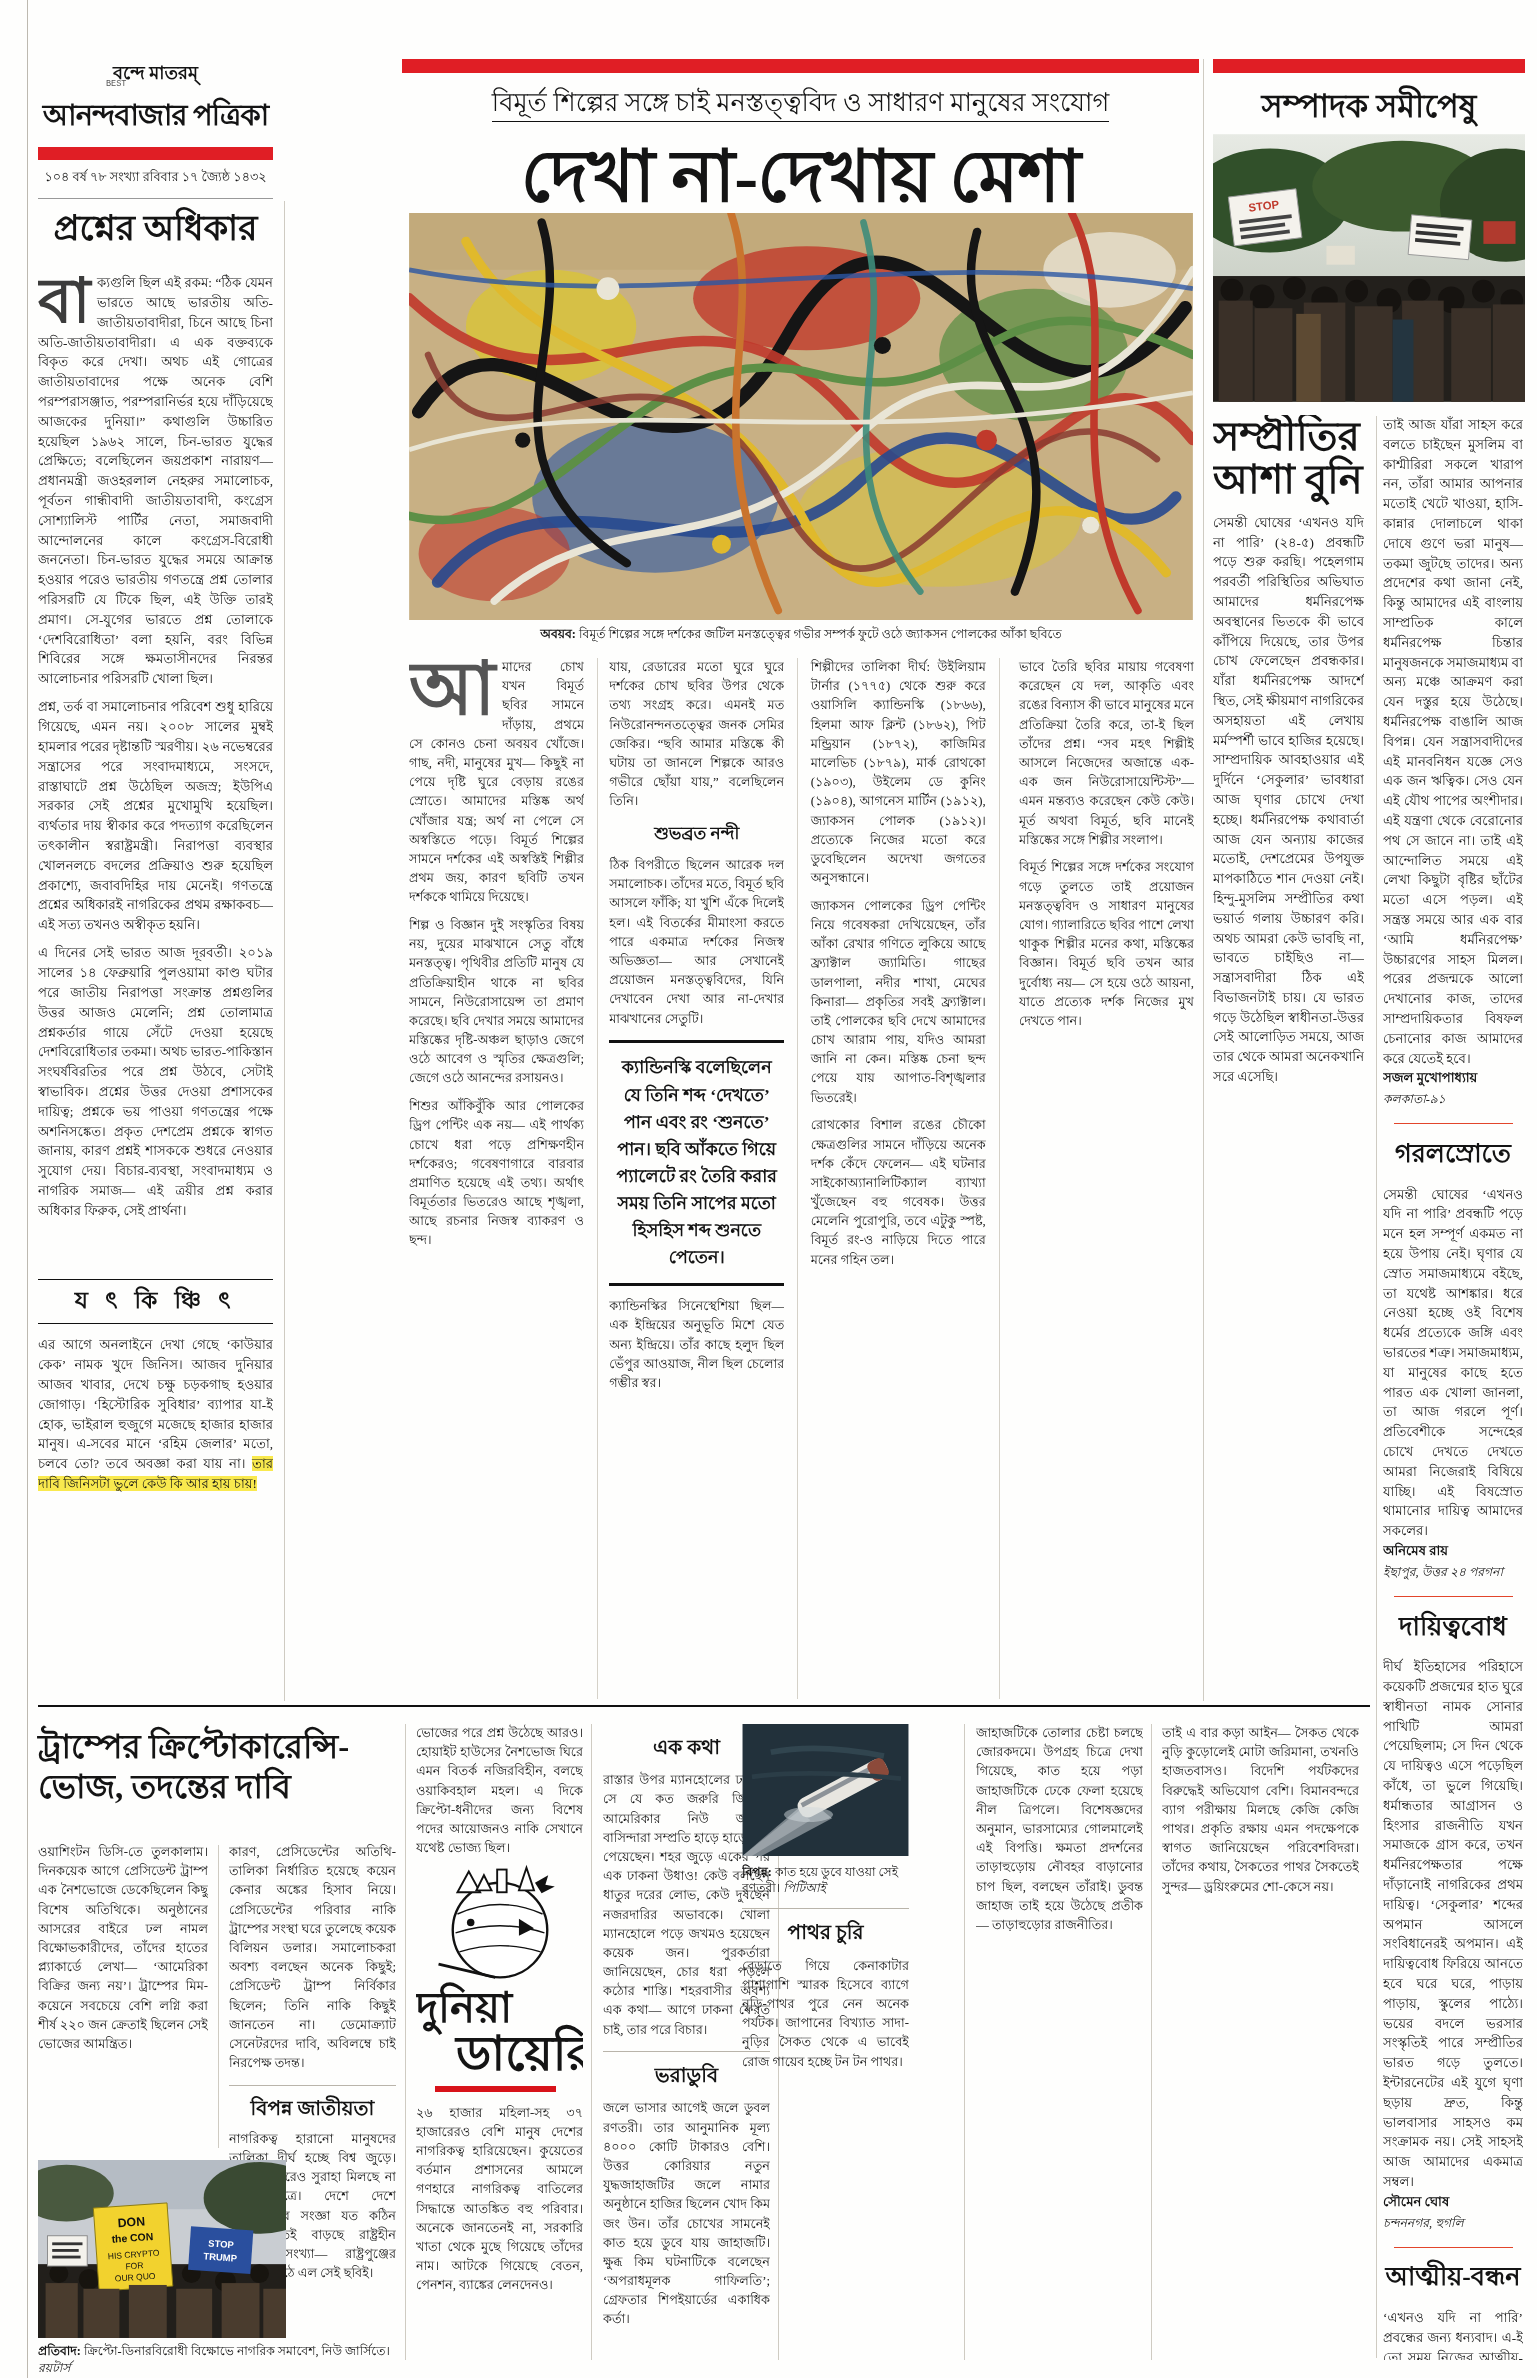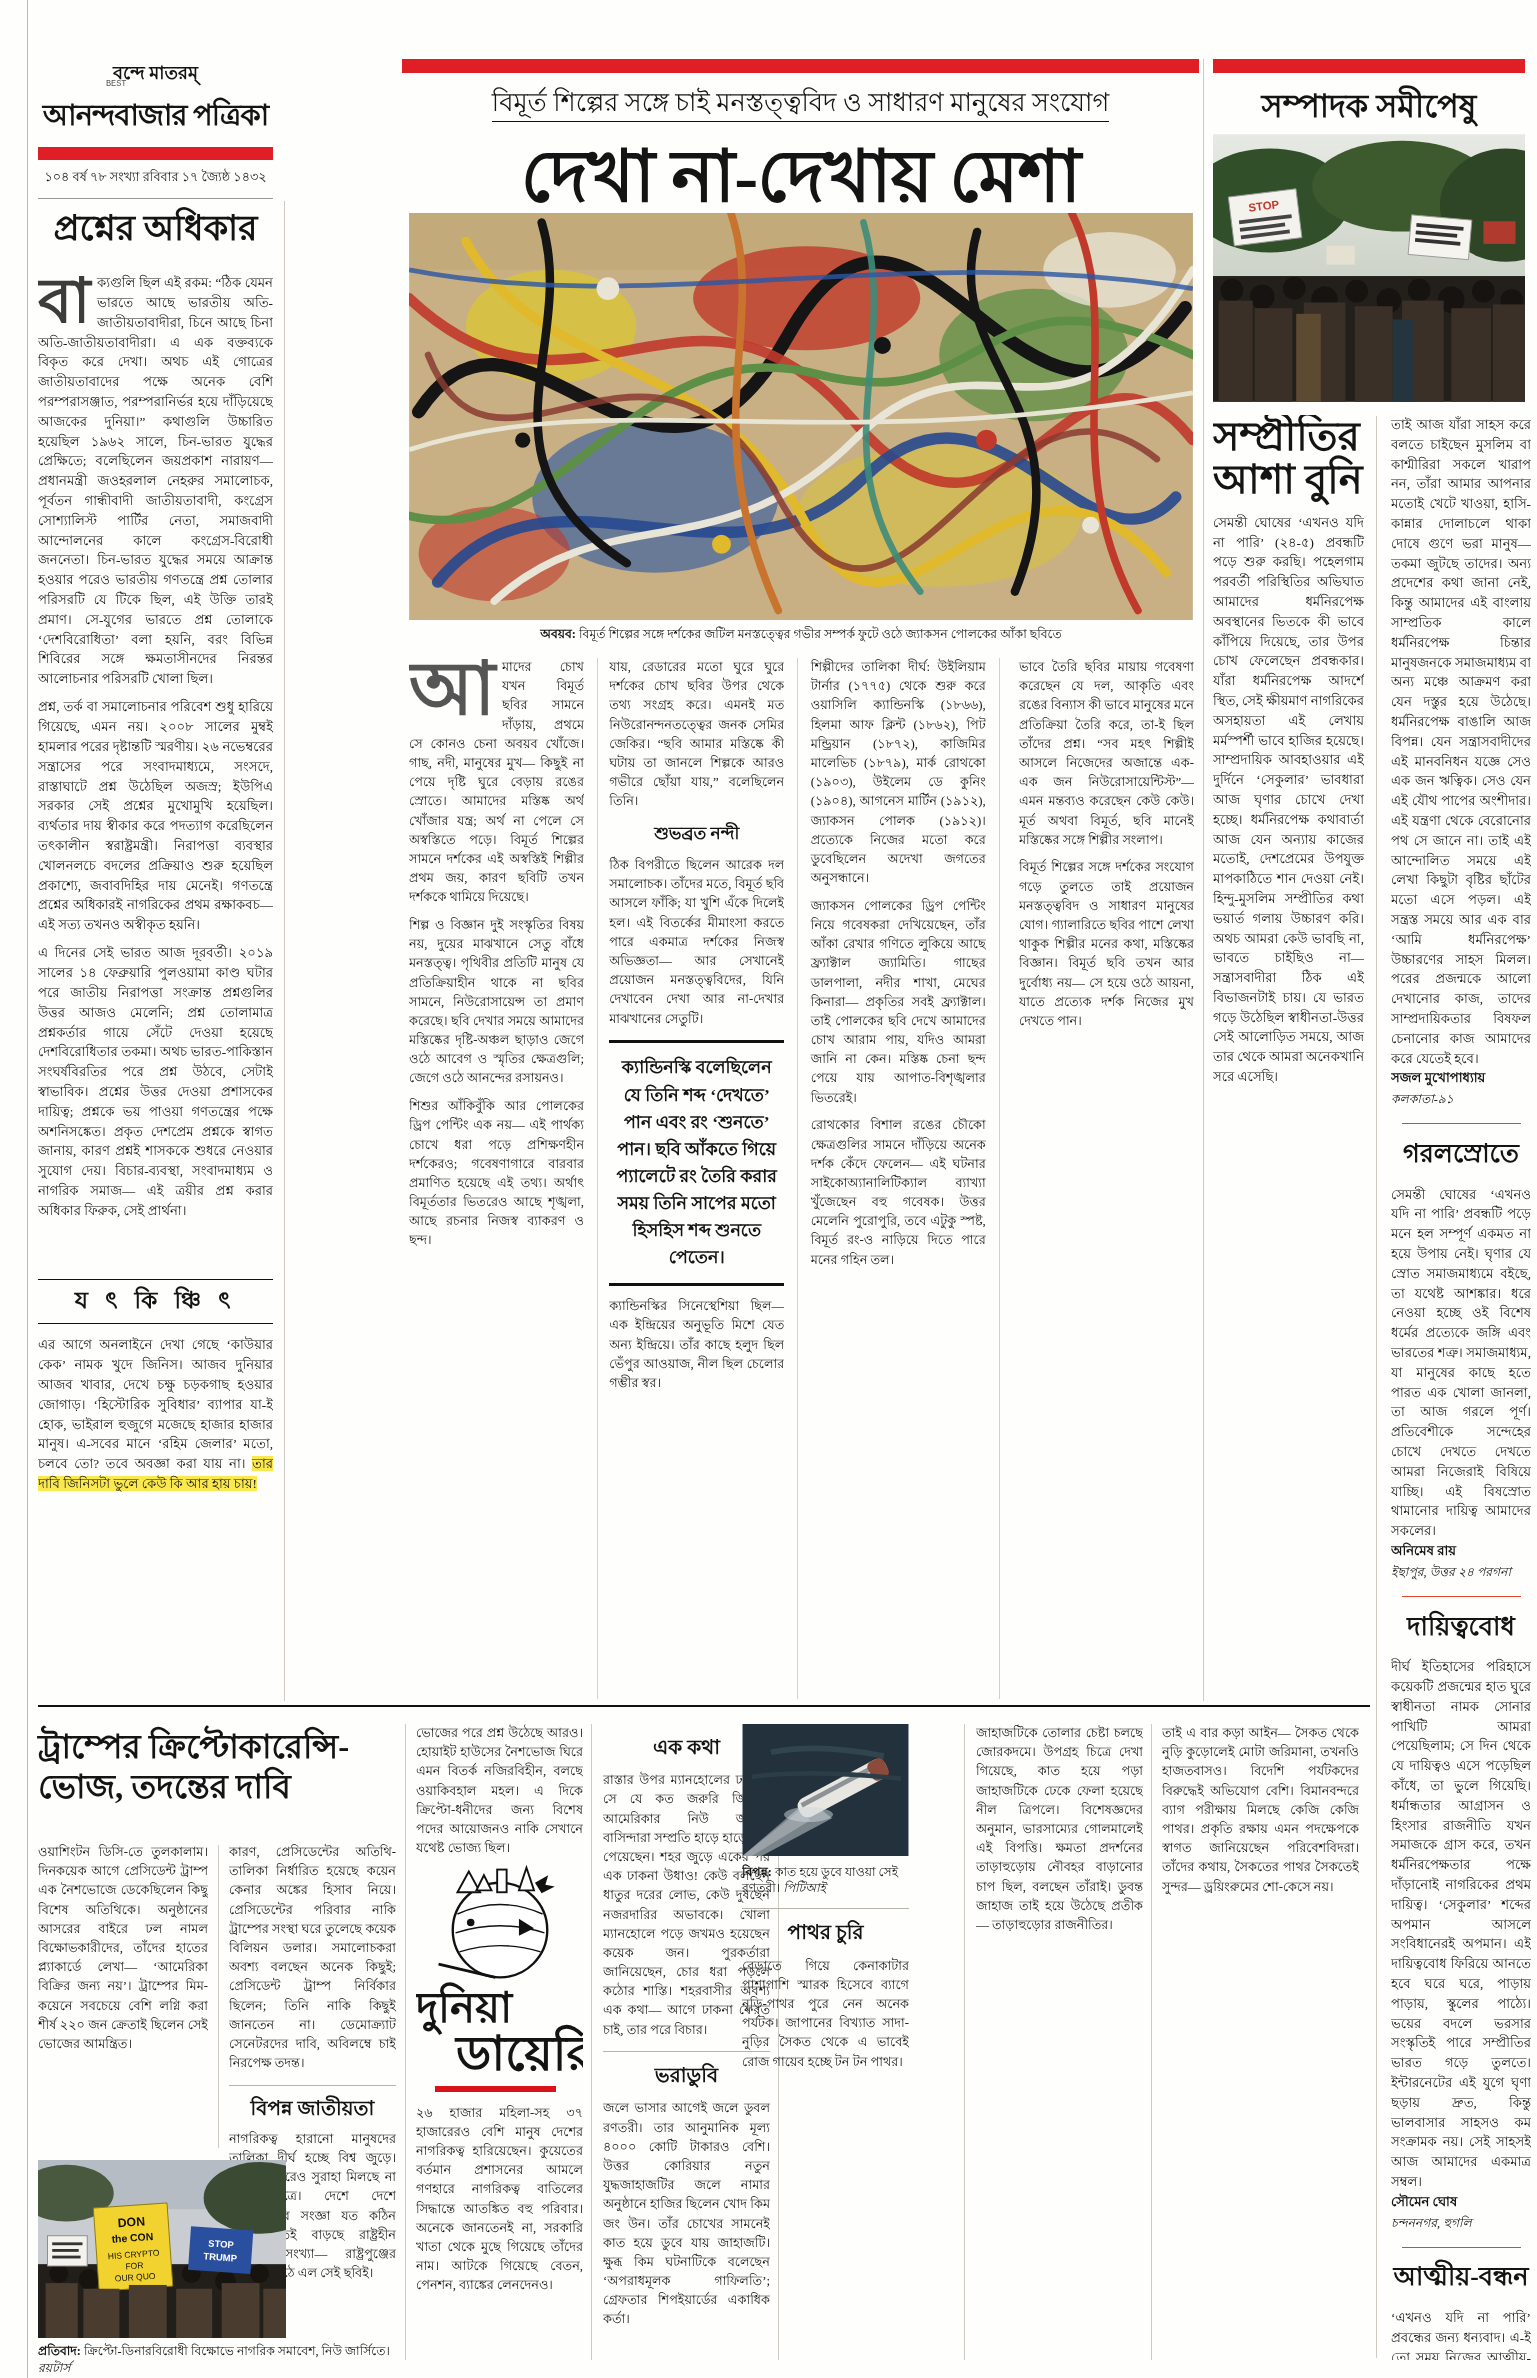--- a/index.html
+++ b/index.html
@@ -192,21 +192,21 @@
       <rect x="88" y="190" width="26" height="93" fill="#5d4a33"></rect>
       <rect x="190" y="196" width="22" height="87" fill="#243540"></rect>
     </svg>
   </div>
 
   <div class="abs" style="left:1213px;top:415px;">
     <div class="colblock" style="position:absolute;left:0;top:0;width:151px;height:1282px;">
       <div style="font-size:40px;font-weight:bold;line-height:1.08;margin-bottom:11.4px;">সম্প্রীতির আশা বুনি</div>
       <div class="b14 just">সেমন্তী ঘোষের ‘এখনও যদি না পারি’ (২৪-৫) প্রবন্ধটি পড়ে শুরু করছি। পহেলগাম পরবর্তী পরিস্থিতির অভিঘাত আমাদের ধর্মনিরপেক্ষ অবস্থানের ভিতকে কী ভাবে কাঁপিয়ে দিয়েছে, তার উপর চোখ ফেলেছেন প্রবন্ধকার। যাঁরা ধর্মনিরপেক্ষ আদর্শে স্থিত, সেই ক্ষীয়মাণ নাগরিকের অসহায়তা এই লেখায় মর্মস্পর্শী ভাবে হাজির হয়েছে। সাম্প্রদায়িক আবহাওয়ার এই দুর্দিনে ‘সেকুলার’ ভাবধারা আজ ঘৃণার চোখে দেখা হচ্ছে। ধর্মনিরপেক্ষ কথাবার্তা আজ যেন অন্যায় কাজের মতোই, দেশপ্রেমের উপযুক্ত মাপকাঠিতে শান দেওয়া নেই। হিন্দু-মুসলিম সম্প্রীতির কথা ভয়ার্ত গলায় উচ্চারণ করি। অথচ আমরা কেউ ভাবছি না, ভাবতে চাইছিও না— সন্ত্রাসবাদীরা ঠিক এই বিভাজনটাই চায়। যে ভারত গড়ে উঠেছিল স্বাধীনতা-উত্তর সেই আলোড়িত সময়ে, আজ তার থেকে আমরা অনেকখানি সরে এসেছি।</div>
     </div>
-    <div class="colblock" style="position:absolute;left:178px;top:0;width:140px;height:1945px;">
+    <div class="colblock" style="position:absolute;left:170px;top:0;width:140px;height:1945px;">
       <div class="b14 just">তাই আজ যাঁরা সাহস করে বলতে চাইছেন মুসলিম বা কাশ্মীরিরা সকলে খারাপ নন, তাঁরা আমার আপনার মতোই খেটে খাওয়া, হাসি-কান্নার দোলাচলে থাকা দোষে গুণে ভরা মানুষ— তকমা জুটছে তাদের। অন্য প্রদেশের কথা জানা নেই, কিন্তু আমাদের এই বাংলায় সাম্প্রতিক কালে ধর্মনিরপেক্ষ চিন্তার মানুষজনকে সমাজমাধ্যম বা অন্য মঞ্চে আক্রমণ করা যেন দস্তুর হয়ে উঠেছে। ধর্মনিরপেক্ষ বাঙালি আজ বিপন্ন। যেন সন্ত্রাসবাদীদের এই মানবনিধন যজ্ঞে সেও এক জন ঋত্বিক। সেও যেন এই যৌথ পাপের অংশীদার। এই যন্ত্রণা থেকে বেরোনোর পথ সে জানে না। তাই এই আন্দোলিত সময়ে এই লেখা কিছুটা বৃষ্টির ছাঁটের মতো এসে পড়ল। এই সন্ত্রস্ত সময়ে আর এক বার ‘আমি ধর্মনিরপেক্ষ’ উচ্চারণের সাহস মিলল। পরের প্রজন্মকে আলো দেখানোর কাজ, তাদের সাম্প্রদায়িকতার বিষফল চেনানোর কাজ আমাদের করে যেতেই হবে।</div>
       <div class="sig-name">সজল মুখোপাধ্যায়</div>
       <div class="sig-place">কলকাতা-৯১</div>
       <hr class="rule-orange">
       <div class="subhead-letter">গরলস্রোতে</div>
       <div class="b14 just">সেমন্তী ঘোষের ‘এখনও যদি না পারি’ প্রবন্ধটি পড়ে মনে হল সম্পূর্ণ একমত না হয়ে উপায় নেই। ঘৃণার যে স্রোত সমাজমাধ্যমে বইছে, তা যথেষ্ট আশঙ্কার। ধরে নেওয়া হচ্ছে ওই বিশেষ ধর্মের প্রত্যেকে জঙ্গি এবং ভারতের শত্রু। সমাজমাধ্যম, যা মানুষের কাছে হতে পারত এক খোলা জানলা, তা আজ গরলে পূর্ণ। প্রতিবেশীকে সন্দেহের চোখে দেখতে দেখতে আমরা নিজেরাই বিষিয়ে যাচ্ছি। এই বিষস্রোত থামানোর দায়িত্ব আমাদের সকলের।</div>
       <div class="sig-name">অনিমেষ রায়</div>
       <div class="sig-place">ইছাপুর, উত্তর ২৪ পরগনা</div>
       <hr class="rule-orange">
       <div class="subhead-letter">দায়িত্ববোধ</div>

